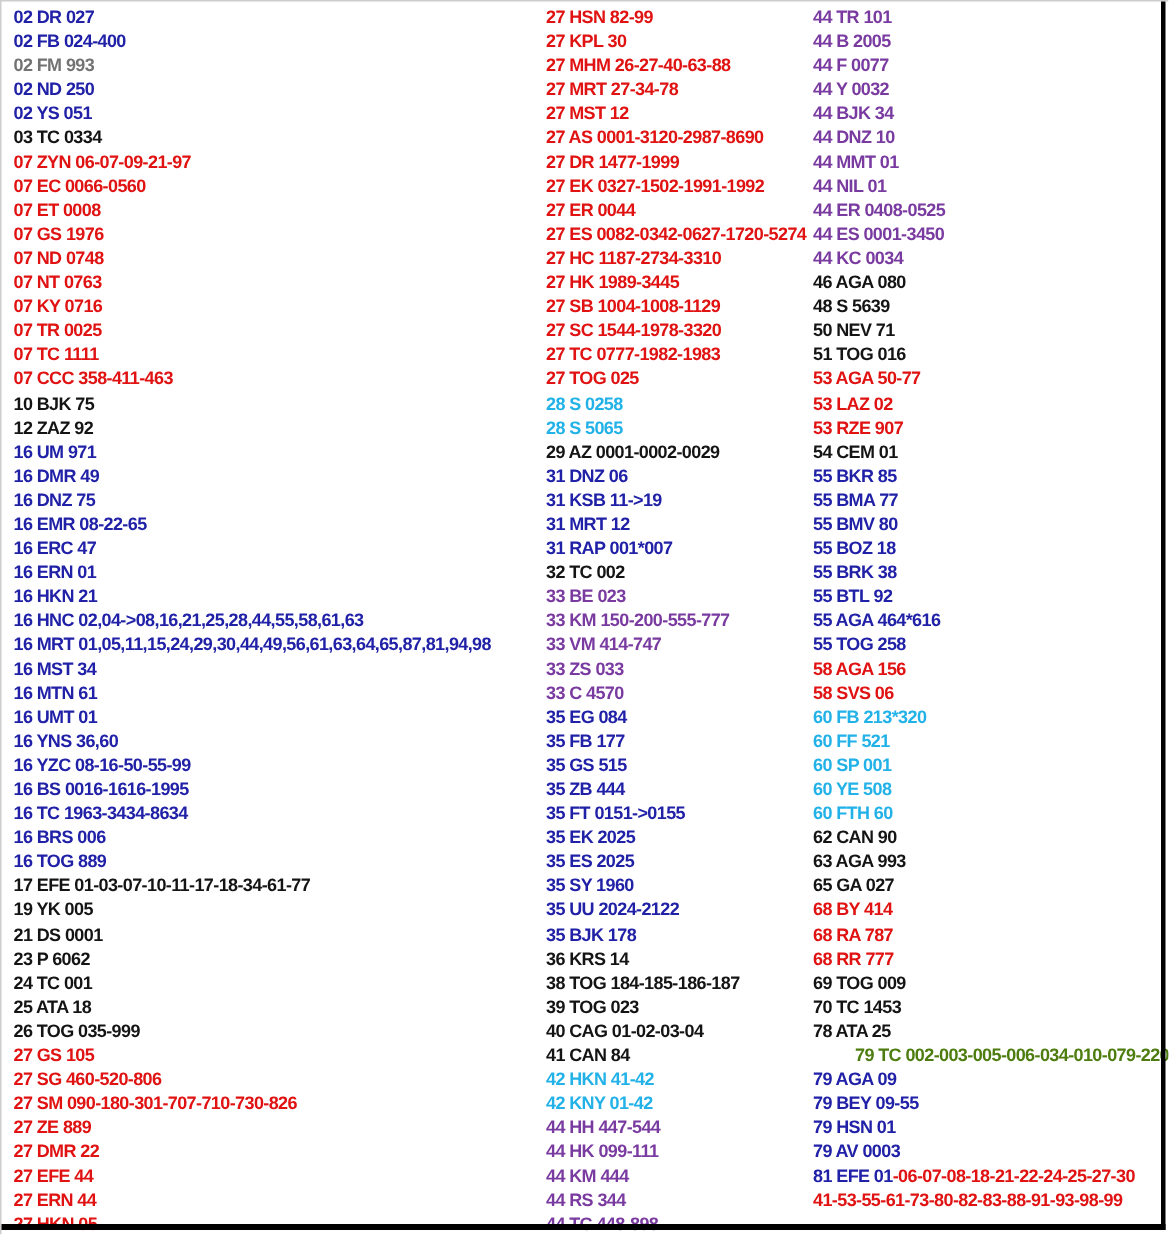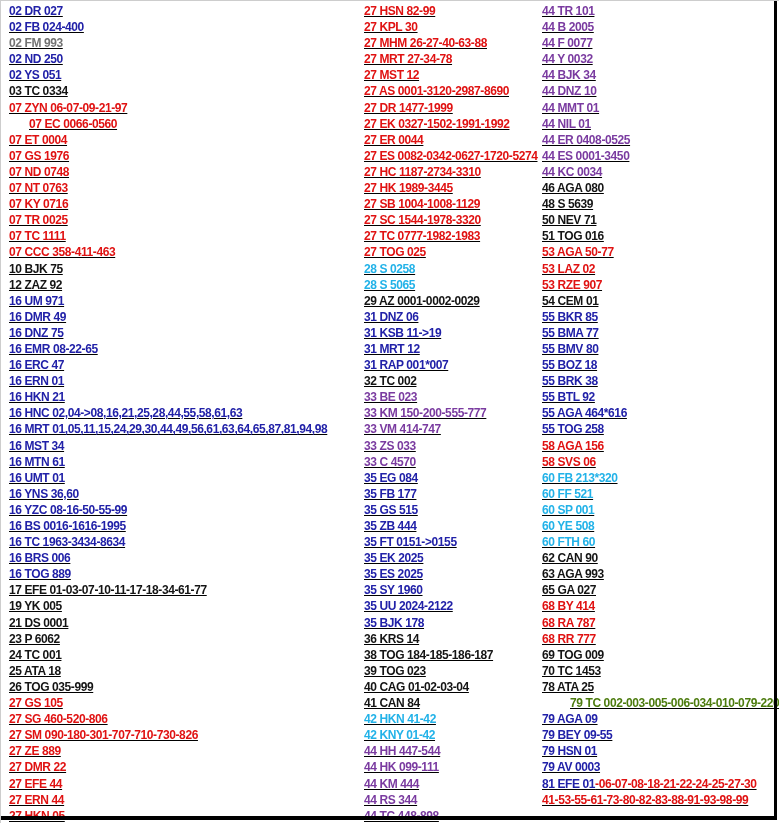--- a/index.html
+++ b/index.html
@@ -3,42 +3,42 @@
 <meta charset="utf-8">
 <style>
   html,body{margin:0;padding:0;background:#ffffff;}
   body{width:779px;height:823px;overflow:hidden;}
   .page{
     position:relative;width:779px;height:823px;background:#ffffff;
     border-left:1px solid #cdcdcd;border-top:1px solid #cdcdcd;box-sizing:border-box;
     font-family:"Liberation Sans",sans-serif;font-weight:bold;font-size:12px;
     letter-spacing:-0.4px;
   }
-  .col{position:absolute;top:2px;text-decoration:underline;}
+  .col{position:absolute;top:2px;}
   .col-1{left:8px;width:352px;}
   .col-2{left:363px;width:176px;}
   .col-3{left:541px;width:232px;}
   .row{height:16.1px;line-height:16.1px;white-space:nowrap;}
   .edge-right{position:absolute;top:0;right:2px;bottom:3px;width:3px;background:#000000;}
   .edge-bottom{position:absolute;left:0;right:2px;bottom:3px;height:4px;background:#000000;}
 </style>
 </head>
 <body>
 
 <div class="page">
   <div class="col col-1">
       <div class="row"><span style="color: rgb(33, 33, 168);">02 DR 027</span></div>
       <div class="row"><span style="color: rgb(33, 33, 168);">02 FB 024-400</span></div>
       <div class="row"><span style="color: #737373;">02 FM 993</span></div>
       <div class="row"><span style="color: rgb(33, 33, 168);">02 ND 250</span></div>
       <div class="row"><span style="color: rgb(33, 33, 168);">02 YS 051</span></div>
       <div class="row"><span style="color: rgb(20, 20, 20);">03 TC 0334</span></div>
       <div class="row"><span style="color: rgb(224, 18, 18);">07 ZYN 06-07-09-21-97</span></div>
-      <div class="row"><span style="color: rgb(224, 18, 18); margin-left: 20px;">07 EC 0066-0560</span></div>
-      <div class="row"><span style="color: rgb(224, 18, 18);">07 ET 0004</span></div>
+      <div class="row"><span style="color: rgb(224, 18, 18);">07 EC 0066-0560</span></div>
+      <div class="row"><span style="color: rgb(224, 18, 18);">07 ET 0008</span></div>
       <div class="row"><span style="color: rgb(224, 18, 18);">07 GS 1976</span></div>
       <div class="row"><span style="color: rgb(224, 18, 18);">07 ND 0748</span></div>
       <div class="row"><span style="color: rgb(224, 18, 18);">07 NT 0763</span></div>
       <div class="row"><span style="color: rgb(224, 18, 18);">07 KY 0716</span></div>
       <div class="row"><span style="color: rgb(224, 18, 18);">07 TR 0025</span></div>
       <div class="row"><span style="color: rgb(224, 18, 18);">07 TC 1111</span></div>
       <div class="row"><span style="color: rgb(224, 18, 18);">07 CCC 358-411-463</span></div>
       <div class="row"><span style="color: rgb(20, 20, 20);">10 BJK 75</span></div>
       <div class="row"><span style="color: rgb(20, 20, 20);">12 ZAZ 92</span></div>
       <div class="row"><span style="color: rgb(33, 33, 168);">16 UM 971</span></div>

